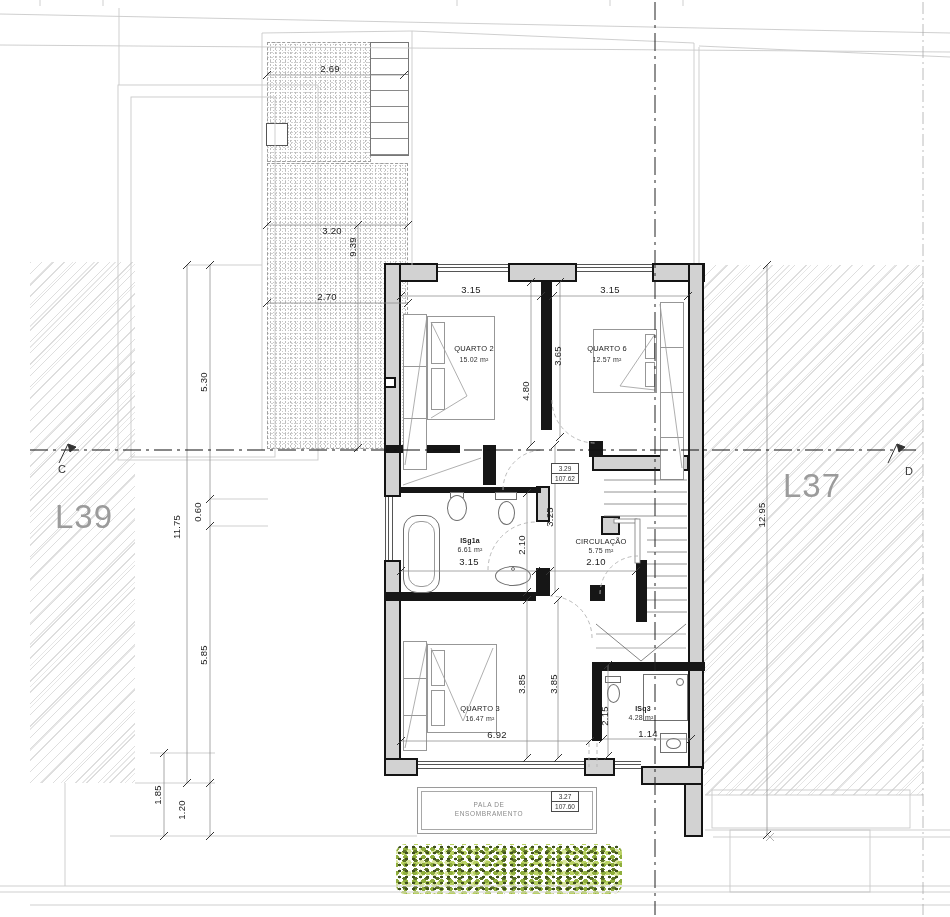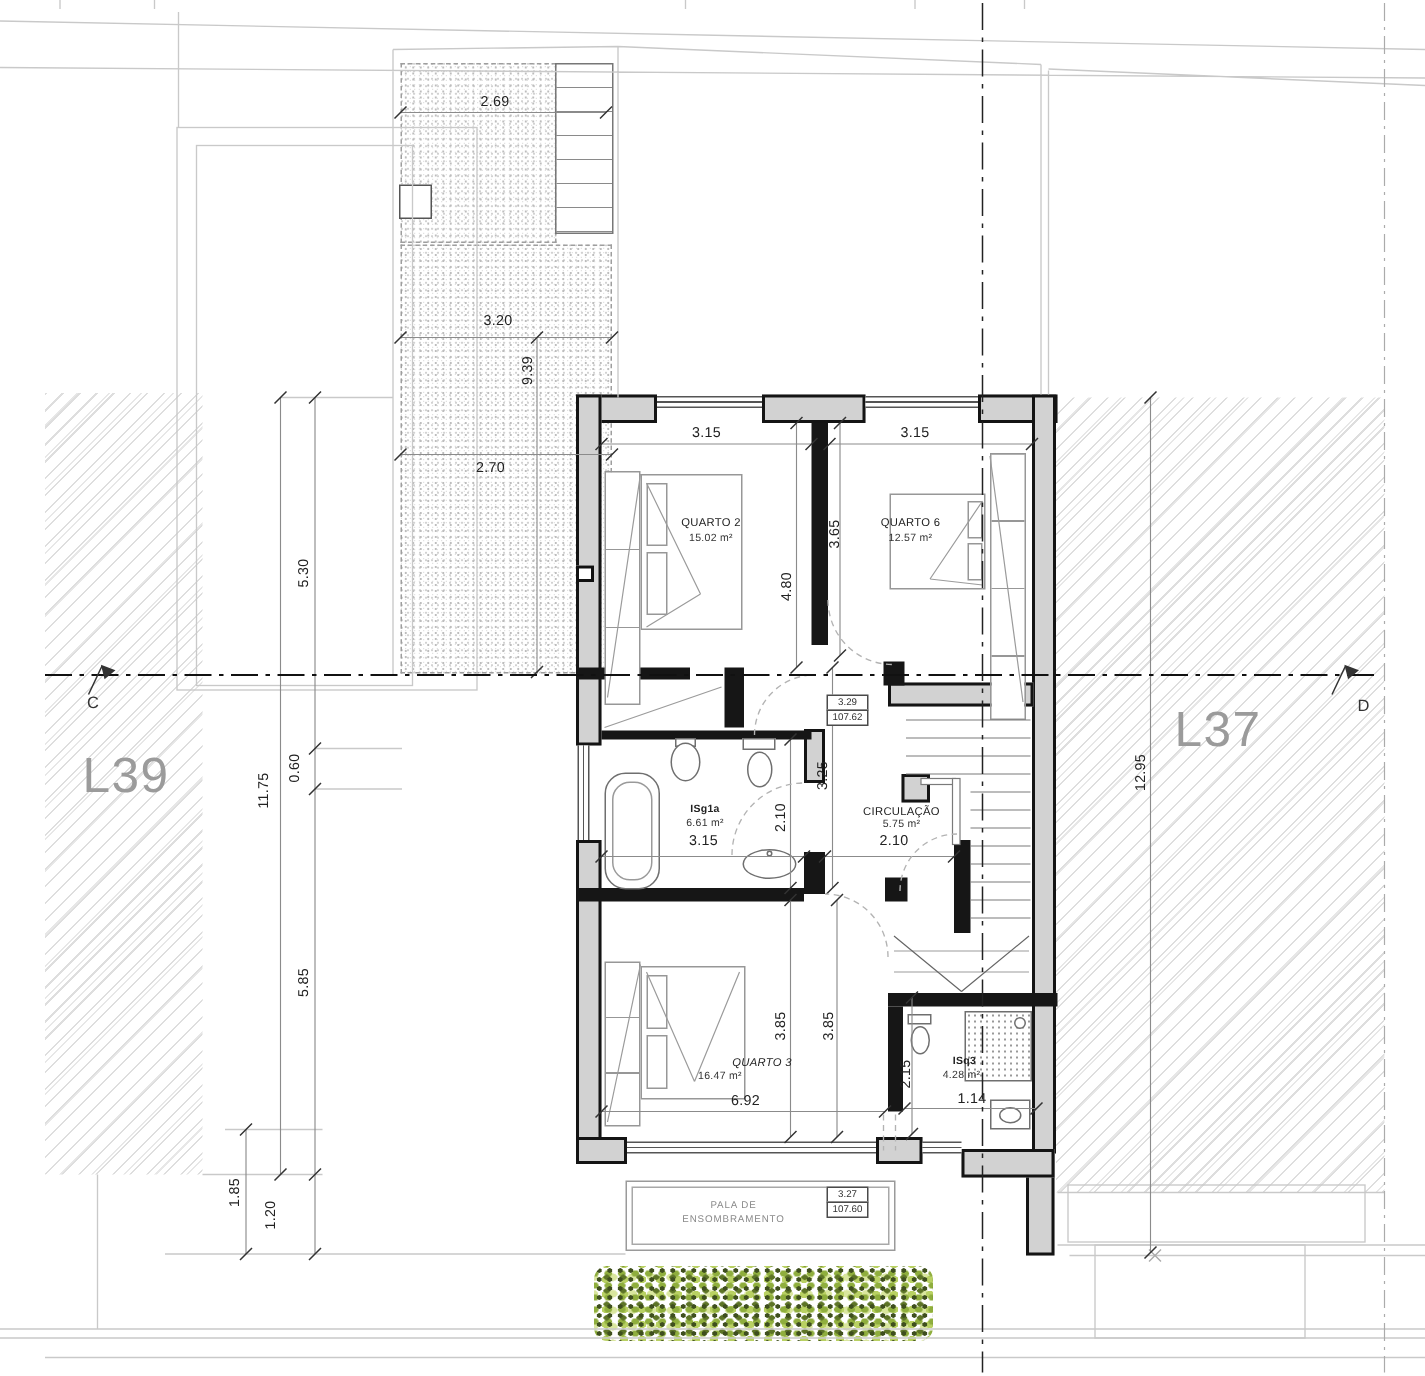--- a/index.html
+++ b/index.html
@@ -209,23 +209,23 @@
       <polygon points="897,444 905,447 899,452"></polygon>
     </g>
   </svg>
 
   <div class="t parcel" style="left:84px;top:517px;">L39</div>
   <div class="t parcel" style="left:812px;top:486px;">L37</div>
   <div class="t sec" style="left:62px;top:469px;">C</div>
   <div class="t sec" style="left:909px;top:471px;">D</div>
 
   <div class="t" style="left:330px;top:68px;">2.69</div>
-  <div class="t" style="left:332px;top:214px;">3.20</div>
+  <div class="t" style="left:332px;top:230px;">3.20</div>
   <div class="t r" style="left:352px;top:247px;">9.39</div>
-  <div class="t" style="left:327px;top:296px;margin-top:16px;">2.70</div>
+  <div class="t" style="left:327px;top:296px;">2.70</div>
 
   <div class="t r" style="left:203px;top:382px;">5.30</div>
   <div class="t r" style="left:197px;top:512px;">0.60</div>
   <div class="t r" style="left:176px;top:527px;">11.75</div>
   <div class="t r" style="left:203px;top:655px;">5.85</div>
   <div class="t r" style="left:157px;top:795px;">1.85</div>
   <div class="t r" style="left:181px;top:810px;">1.20</div>
   <div class="t r" style="left:761px;top:515px;">12.95</div>
 
   <div class="t" style="left:471px;top:289px;">3.15</div>
@@ -241,21 +241,21 @@
   <div class="t s" style="left:470px;top:540px;font-weight:bold;font-size:7px;">ISg1a</div>
   <div class="t s2" style="left:470px;top:549px;">6.61 m²</div>
   <div class="t" style="left:469px;top:561px;">3.15</div>
   <div class="t r" style="left:521px;top:545px;">2.10</div>
   <div class="t r" style="left:549px;top:517px;">3.25</div>
 
   <div class="t s" style="left:601px;top:541px;">CIRCULAÇÃO</div>
   <div class="t s2" style="left:601px;top:550px;">5.75 m²</div>
   <div class="t" style="left:596px;top:561px;">2.10</div>
 
-  <div class="t s" style="left:508px;top:708px;font-style:italic;">QUARTO 3</div>
+  <div class="t s" style="left:480px;top:708px;">QUARTO 3</div>
   <div class="t s2" style="left:480px;top:718px;">16.47 m²</div>
   <div class="t" style="left:497px;top:734px;">6.92</div>
   <div class="t r" style="left:521px;top:684px;">3.85</div>
   <div class="t r" style="left:553px;top:684px;">3.85</div>
 
   <div class="t s" style="left:643px;top:708px;font-weight:bold;font-size:7px;">ISq3</div>
   <div class="t s2" style="left:641px;top:717px;">4.28 m²</div>
   <div class="t r" style="left:604px;top:716px;">2.15</div>
   <div class="t" style="left:648px;top:733px;">1.14</div>
 

